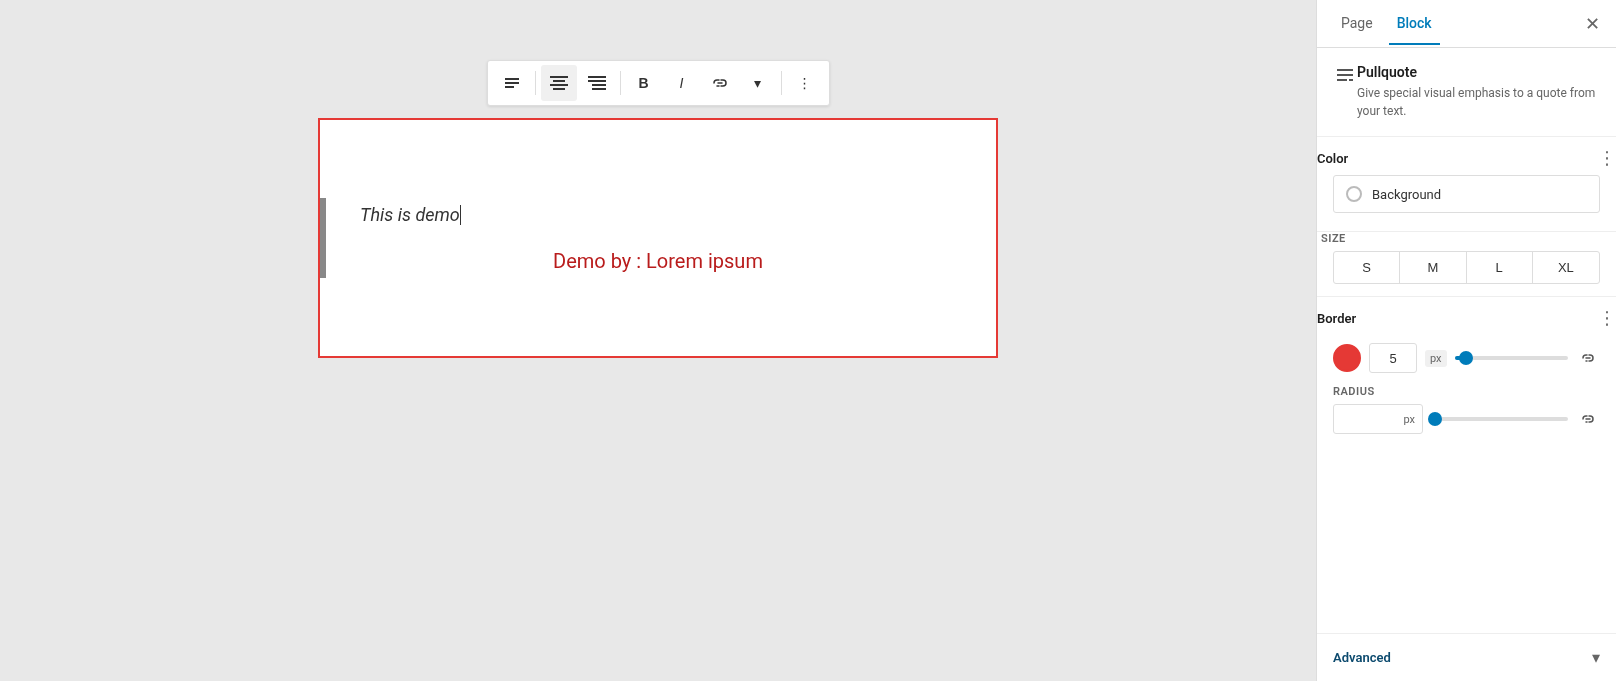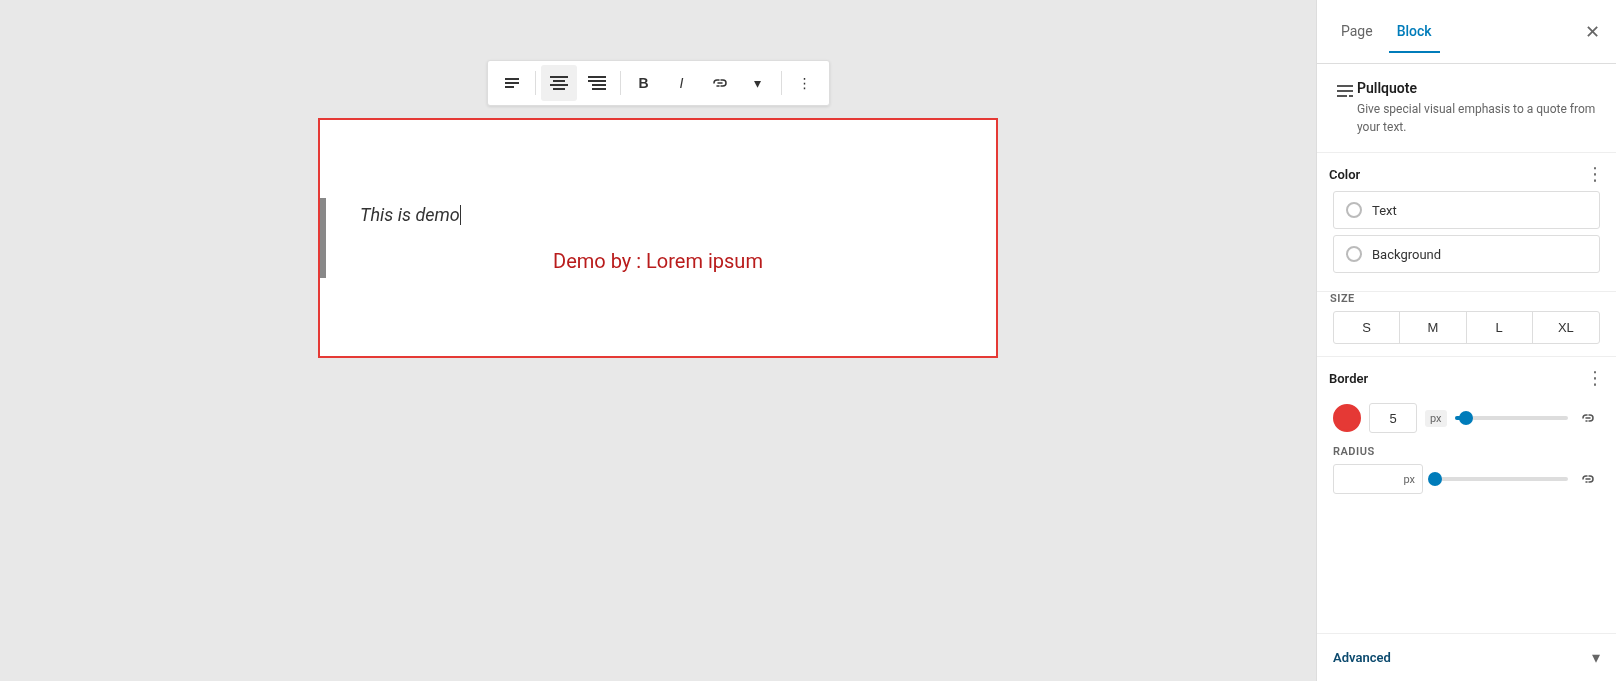--- a/index.html
+++ b/index.html
@@ -114,21 +114,21 @@
       flex-direction: column;
       overflow-y: auto;
     }
 
     
     .tab-bar {
       display: flex;
       align-items: center;
       border-bottom: 1px solid #ddd;
       padding: 0 16px;
-      height: 64px;
+      height: 48px;
       flex-shrink: 0;
     }
     .tab-item {
       padding: 12px 8px;
       font-size: 14px;
       color: #666;
       cursor: pointer;
       border-bottom: 2px solid transparent;
       margin-right: 8px;
     }
@@ -175,21 +175,21 @@
       font-size: 12px;
       color: #666;
       line-height: 1.5;
     }
 
     
     .section-header {
       display: flex;
       align-items: center;
       justify-content: space-between;
-      padding: 12px 12px 8px;
+      padding: 12px 0 8px;
     }
     .section-title {
       font-size: 13px;
       font-weight: 600;
       color: #1e1e1e;
     }
     .section-more {
       background: none;
       border: none;
       cursor: pointer;
@@ -226,21 +226,21 @@
     
     .typography-section {
       border-top: 1px solid #eee;
     }
     .size-label {
       font-size: 11px;
       font-weight: 600;
       color: #666;
       text-transform: uppercase;
       letter-spacing: 0.5px;
-      padding: 0 13px 6px;
+      padding: 0 4px 6px;
     }
     .size-buttons {
       display: grid;
       grid-template-columns: 1fr 1fr 1fr 1fr;
       margin: 0 16px 12px;
       border: 1px solid #ddd;
       border-radius: 3px;
       overflow: hidden;
     }
     .size-btn {
@@ -465,24 +465,20 @@
     </div>
   </div>
 
   <div class="section-header">
     <span class="section-title">Color</span>
     <button class="section-more">⋮</button>
   </div>
   <div class="color-options">
     <div class="color-option-row">
       <div class="color-radio"></div>
-      <span class="color-option-label">Text</span>
-    </div>
-    <div class="color-option-row">
-      <div class="color-radio"></div>
       <span class="color-option-label">Background</span>
     </div>
   </div>
 
   <div class="typography-section">
     <div class="size-label">SIZE</div>
     <div class="size-buttons">
       <button class="size-btn">S</button>
       <button class="size-btn">M</button>
       <button class="size-btn">L</button>

